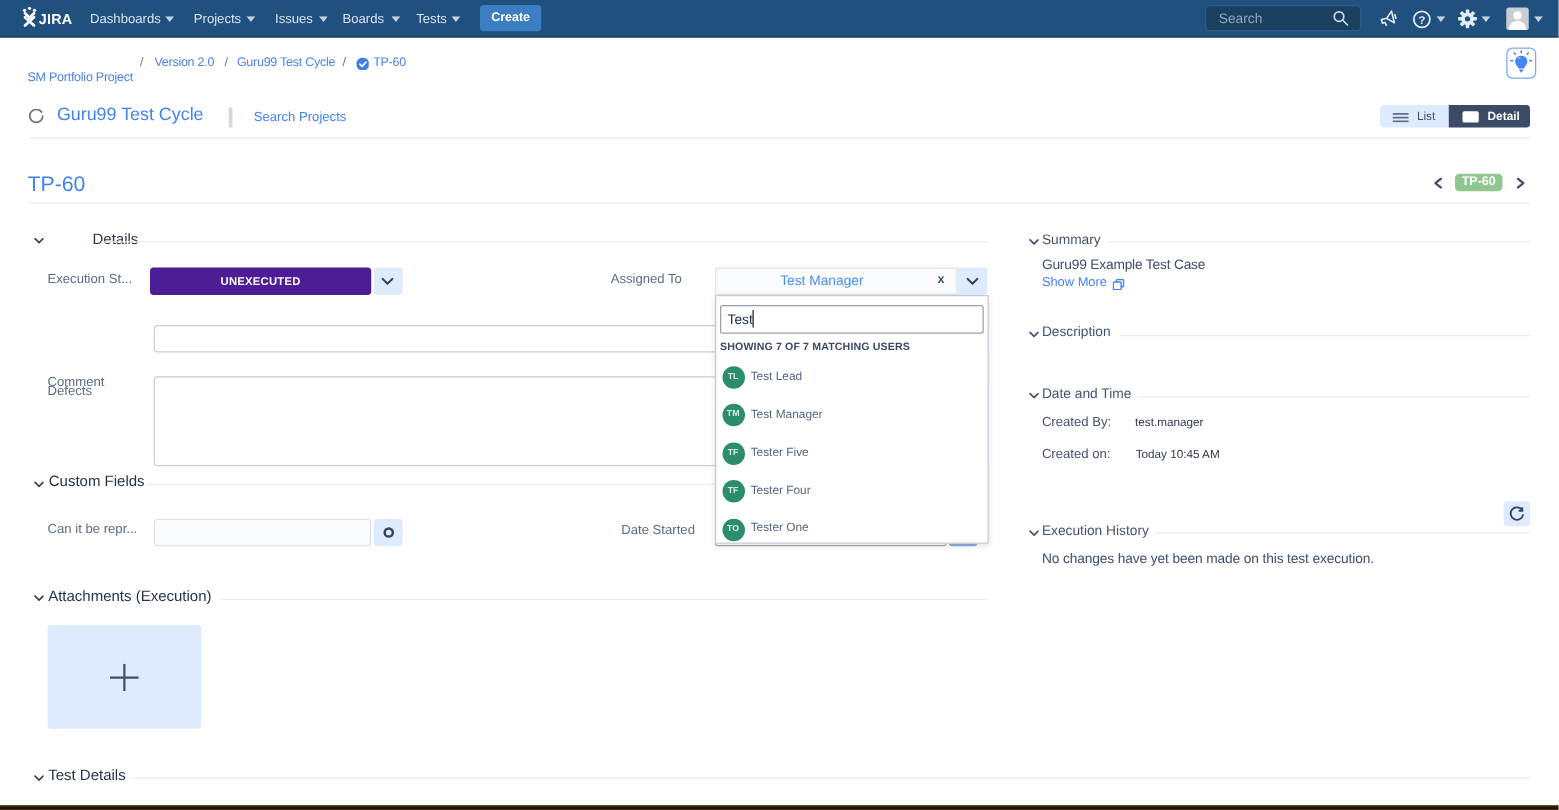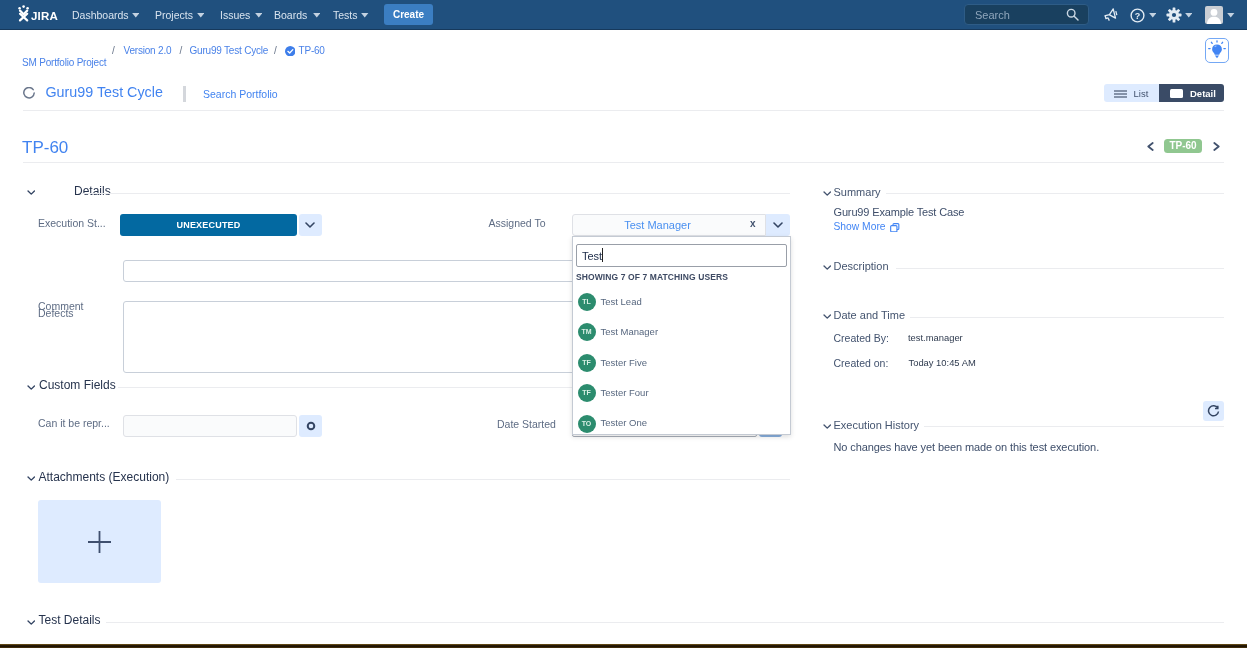--- a/index.html
+++ b/index.html
@@ -137,21 +137,21 @@
     <path d="M0.7 8.6 L2.1 8.6"></path>
     <path d="M15.9 8.6 L17.3 8.6"></path>
   </g>
 </svg>
 
 <svg class="abs" style="left:23px;top:86.5px;" width="12" height="12" viewBox="0 0 12 12">
   <path d="M10.2 2.6 A5.2 5.2 0 1 0 11.2 6" fill="none" stroke="#6B778C" stroke-width="1.5" stroke-linecap="round"></path>
 </svg>
 <div class="abs" style="left:45.5px;top:83.7px;font-size:14.3px;color:#4183F0;line-height:1.15;">Guru99 Test Cycle</div>
 <div class="abs" style="left:183px;top:86px;width:3px;height:16px;background:#D4D7DC;"></div>
-<div class="abs" style="left:203px;top:87.6px;font-size:10.5px;color:#4183F0;line-height:1.15;">Search Portfolio</div>
+<div class="abs" style="left:203px;top:87.6px;font-size:10.5px;color:#4183F0;line-height:1.15;">Search Projects</div>
 
 <div class="abs" style="left:1104px;top:84px;width:55px;height:18px;background:#DEEBFF;border-radius:3px 0 0 3px;"></div>
 <svg class="abs" style="left:1113.5px;top:89.5px;" width="13" height="8" viewBox="0 0 13 8">
   <g stroke="#5E6C84" stroke-width="1.4">
     <path d="M0 1 L13 1"></path>
       <path d="M0 4 L13 4"></path>
       <path d="M0 7 L13 7"></path>
   </g>
 </svg>
 <div class="abs" style="left:1133.5px;top:88.5px;font-size:9.5px;color:#42526E;line-height:1.15;">List</div>
@@ -171,21 +171,21 @@
   </svg>
 <div class="abs sline" style="left:23px;top:162px;width:1201px;"></div>
 
 <svg class="abs" style="left:26.5px;top:190px;" width="8.5" height="5.5" viewBox="0 0 9 6">
     <path d="M1 1 L4.5 4.5 L8 1" fill="none" stroke="#344563" stroke-width="1.5" stroke-linecap="round" stroke-linejoin="round"></path>
   </svg>
 <div class="abs hdrL" style="left:38px;top:184.5px;margin-left:36px;">Details</div>
 <div class="abs sline" style="left:81px;top:193px;width:709px;"></div>
 
 <div class="abs lbl" style="left:38px;top:217.3px;">Execution St...</div>
-<div class="abs" style="left:120px;top:213.5px;width:177px;height:22.5px;background:#0369a1;border-radius:3px;color:#fff;font-size:9px;font-weight:700;letter-spacing:0.2px;text-align:center;line-height:22.5px;">UNEXECUTED</div>
+<div class="abs" style="left:120px;top:213.5px;width:177px;height:22.5px;background:#4c1d95;border-radius:3px;color:#fff;font-size:9px;font-weight:700;letter-spacing:0.2px;text-align:center;line-height:22.5px;">UNEXECUTED</div>
 <div class="abs" style="left:298.5px;top:213.5px;width:23px;height:22.5px;background:#DEEBFF;border-radius:3px;"></div>
 <svg class="abs" style="left:305px;top:222px;" width="10" height="6" viewBox="0 0 10 6">
     <path d="M1 1 L5 5 L9 1" fill="none" stroke="#344563" stroke-width="1.6" stroke-linecap="round" stroke-linejoin="round"></path>
   </svg>
 
 <div class="abs lbl" style="left:488.5px;top:217.3px;">Assigned To</div>
 
 <div class="abs lbl" style="left:38px;top:259.3px;margin-top:48px;">Defects</div>
 <div class="abs" style="left:122.5px;top:259.5px;width:668px;height:22px;background:#fff;border:1px solid #C8CFD9;border-radius:3px;"></div>
 

